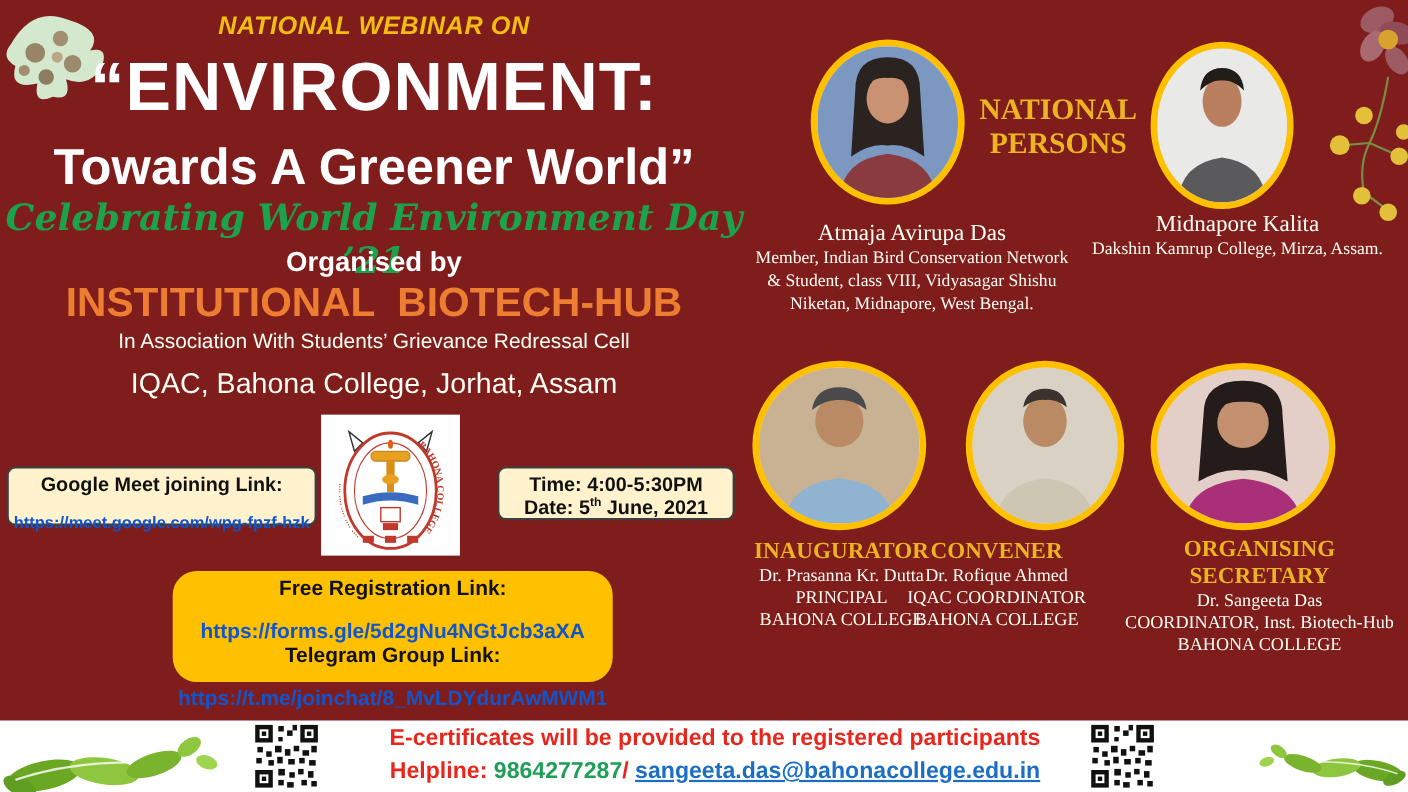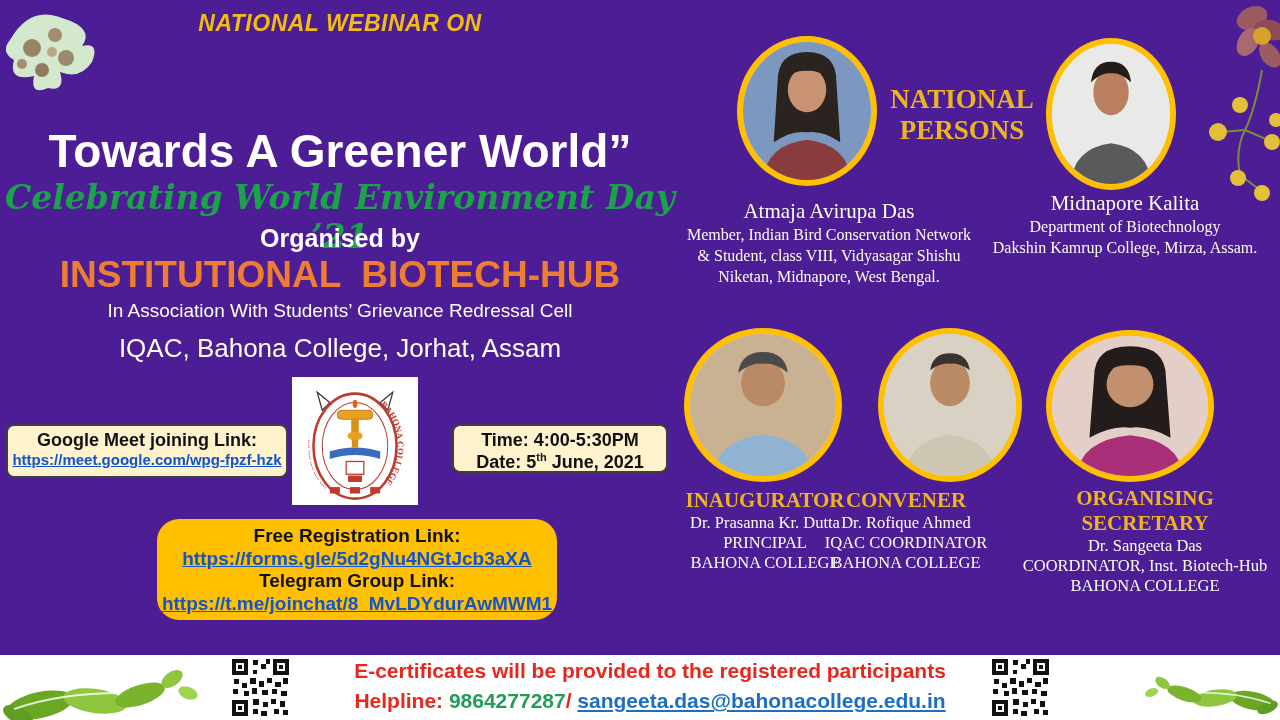--- a/index.html
+++ b/index.html
@@ -1,37 +1,37 @@
 <!DOCTYPE html>
 <html><head>
 <meta charset="utf-8">
 <style>
   html,body{margin:0;padding:0;background:#222;}
   .poster{
     position:relative;width:1280px;height:720px;overflow:hidden;
-    background:#4c1d95;font-family:"Liberation Sans",sans-serif;
+    background:#7f1d1d;font-family:"Liberation Sans",sans-serif;
   }
   .abs{position:absolute;}
   .center{text-align:center;}
 
   
   .eyebrow{left:0;top:10px;width:680px;color:#f2bd11;font-size:23px;font-weight:bold;font-style:italic;letter-spacing:.5px;}
   .title1{left:0;top:44px;width:680px;color:#fff;font-size:62px;font-weight:bold;letter-spacing:1px;}
   .title2{left:0;top:124px;width:680px;color:#fff;font-size:46px;font-weight:bold;}
   .script-line{left:0;top:178px;width:680px;color:#1ba24b;font-size:33px;font-weight:bold;font-style:italic;font-family:"DejaVu Serif",serif;}
   .organised{left:0;top:224px;width:680px;color:#fff;font-size:25px;font-weight:bold;}
   .organiser{left:0;top:254px;width:680px;color:#ed7d31;font-size:37px;font-weight:bold;white-space:pre;}
   .assoc1{left:0;top:300px;width:680px;color:#fdfdf2;font-size:19px;}
   .assoc2{left:0;top:333px;width:680px;color:#fdfdf2;font-size:26px;}
 
   
   .box-cream{background:#fff2cc;border:2px solid #3f3f3f;border-radius:8px;box-sizing:border-box;}
   .meet-box{left:6px;top:424px;width:282px;height:54px;padding-top:4px;}
   .meet-label{font-size:18px;font-weight:bold;color:#111;}
-  .link{color:#1155cc;text-decoration:underline;font-weight:bold;}
+  .link{color:#1155cc;font-weight:bold;margin-top:16px;}
   .meet-url{font-size:15px;}
   .time-box{left:452px;top:424px;width:216px;height:49px;padding-top:4px;}
   .time-line,.date-line{font-size:18px;font-weight:bold;color:#111;}
   .date-line sup{font-size:11px;}
   .pre{white-space:pre;}
 
   .reg-box{left:157px;top:519px;width:400px;height:101px;background:#ffc000;border-radius:22px;padding-top:6px;box-sizing:border-box;}
   .reg-box .lbl{font-size:19px;font-weight:bold;color:#111;line-height:22px;}
   .reg-box .url{font-size:19px;line-height:23px;}
 
@@ -112,20 +112,21 @@
       <circle cx="40" cy="105" r="8"></circle>
       <circle cx="18" cy="132" r="9"></circle>
       <circle cx="72" cy="142" r="8"></circle>
       <circle cx="38" cy="178" r="8"></circle>
       <circle cx="62" cy="193" r="8"></circle>
       <circle cx="76" cy="120" r="7"></circle>
     </g>
   </svg>
 
   <div class="abs center eyebrow">NATIONAL WEBINAR ON</div>
+  <div class="abs center title1">“ENVIRONMENT:</div>
   <div class="abs center title2">Towards A Greener World”</div>
   <div class="abs center script-line">Celebrating World Environment Day ’21</div>
   <div class="abs center organised">Organised by</div>
   <div class="abs center organiser">INSTITUTIONAL  BIOTECH-HUB</div>
   <div class="abs center assoc1">In Association With Students’ Grievance Redressal Cell</div>
   <div class="abs center assoc2">IQAC, Bahona College, Jorhat, Assam</div>
 
   <div class="abs center box-cream meet-box">
     <div class="meet-label">Google Meet joining Link:</div>
     <div class="meet-url link">https://meet.google.com/wpg-fpzf-hzk</div>
@@ -202,21 +203,20 @@
 
   <div class="abs center serif rp-left">
     <div class="rp-name">Atmaja Avirupa Das</div>
     <div class="rp-line">Member, Indian Bird Conservation Network</div>
     <div class="rp-line">&amp; Student, class VIII, Vidyasagar Shishu</div>
     <div class="rp-line">Niketan, Midnapore, West Bengal.</div>
   </div>
 
   <div class="abs center serif rp-right">
     <div class="rp-name">Midnapore Kalita</div>
-    <div class="rp-line">Department of Biotechnology</div>
     <div class="rp-line">Dakshin Kamrup College, Mirza, Assam.</div>
   </div>
 
   <div class="abs oval ov-c1">
     <svg viewBox="0 0 100 110" preserveAspectRatio="none">
       <rect width="100" height="110" fill="#c9b193"></rect>
       <ellipse cx="50" cy="38" rx="15" ry="18" fill="#b98a64"></ellipse>
       <path d="M33,30 Q35,14 50,14 Q65,14 67,30 Q58,22 50,23 Q42,22 33,30 Z" fill="#4a4a4c"></path>
       <path d="M16,110 Q18,82 50,78 Q82,82 84,110 Z" fill="#8fb3d0"></path>
     </svg>

